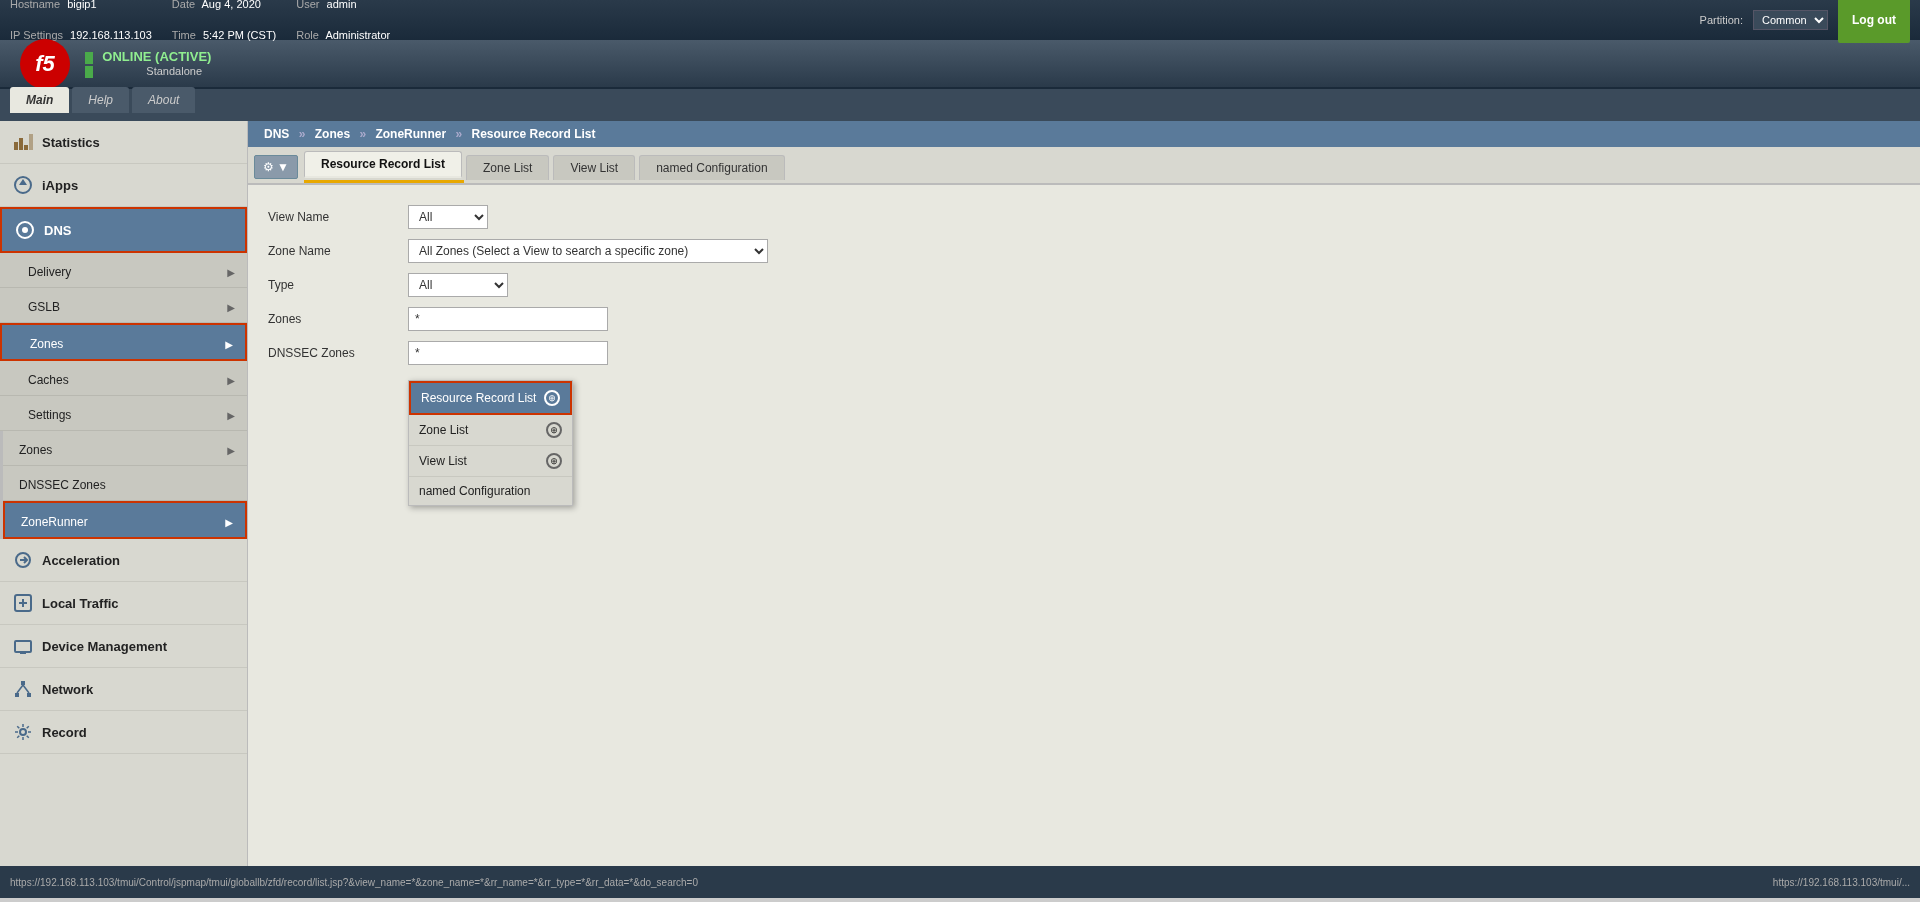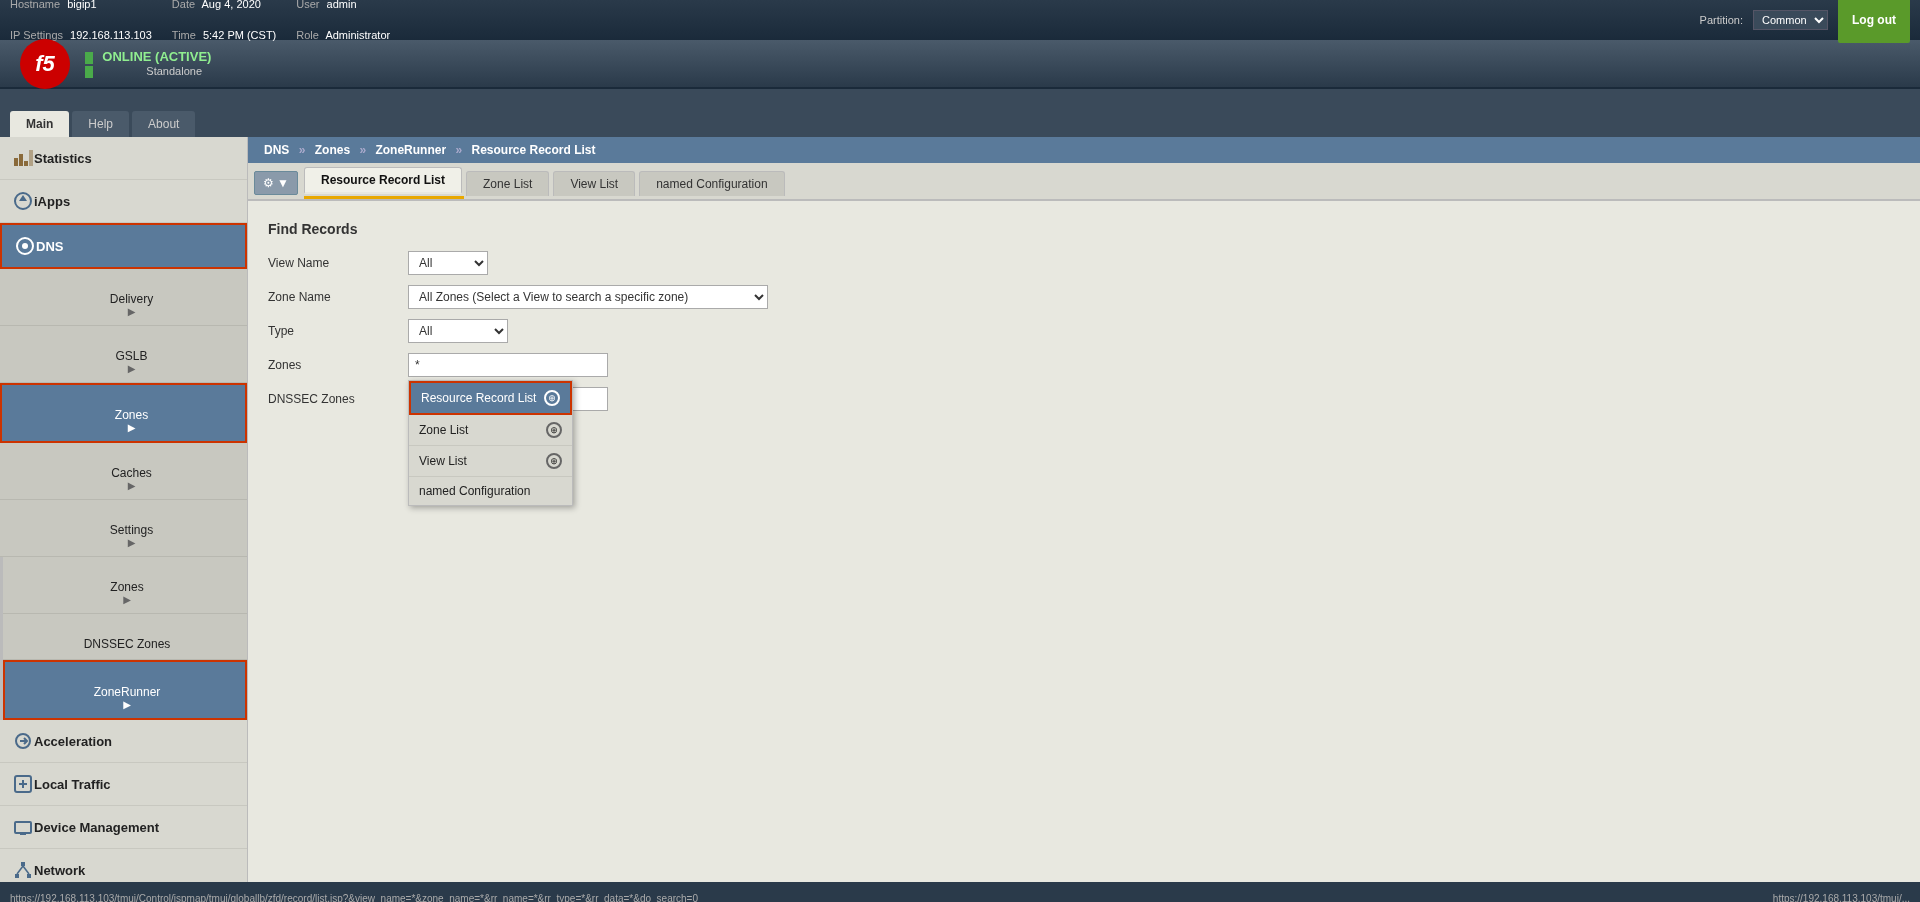--- a/index.html
+++ b/index.html
@@ -74,23 +74,24 @@
       background: #4aaa4a;
       margin-right: 6px;
       vertical-align: middle;
     }
     .status-standalone { color: #ccc; font-size: 11px; margin-left: 44px; }
 
     
     .nav-tabs {
       background: #3a4a5a;
       display: flex;
-      padding: 0 10px;
-      height: 48px;
+      padding: 8px 10px;
+      height: 32px;
       align-items: flex-end;
+      font-style: italic;
     }
     .nav-tab {
       padding: 6px 16px;
       color: #ccc;
       cursor: pointer;
       font-size: 12px;
       border-radius: 3px 3px 0 0;
       background: #4a5a6a;
       margin-right: 3px;
     }
@@ -116,40 +117,40 @@
       overflow-y: auto;
     }
     .sidebar-item {
       display: flex;
       align-items: center;
       padding: 10px 12px;
       cursor: pointer;
       border-bottom: 1px solid #c8c8c0;
       font-size: 13px;
       color: #222;
+      gap: 8px;
     }
     .sidebar-icon {
       width: 22px;
       height: 22px;
       flex-shrink: 0;
       display: flex;
       align-items: center;
       justify-content: center;
     }
     .sidebar-item-label { flex: 1; font-weight: bold; }
     .submenu-item {
       display: flex;
       align-items: center;
-      padding: 23px 12px 8px 28px;
+      padding: 12px 12px 8px 28px;
       cursor: pointer;
       border-bottom: 1px solid #b8b8b0;
       font-size: 12px;
       color: #222;
       justify-content: space-between;
-      flex-direction: column;
     }
     .arrow-right { font-size: 10px; color: #666; }
     .arrow-right.white { color: #fff; }
 
     
     .content-area {
       flex: 1;
       background: #e8e8e0;
       display: flex;
       flex-direction: column;
@@ -478,21 +479,20 @@
       <div style="display:flex; flex-direction:column; align-items:center;">
         <div class="content-tab active">Resource Record List</div>
         <div class="content-tab-underline" style="width:100%;"></div>
       </div>
       <div class="content-tab">Zone List</div>
       <div class="content-tab">View List</div>
       <div class="content-tab">named Configuration</div>
     </div>
 
     <div class="find-records">
-      <div class="find-records-title">Find Records</div>
 
       <div class="form-row">
         <span class="form-label">View Name</span>
         <select class="form-control form-select-sm">
           <option>All</option>
         </select>
       </div>
 
       <div class="form-row">
         <span class="form-label">Zone Name</span>

